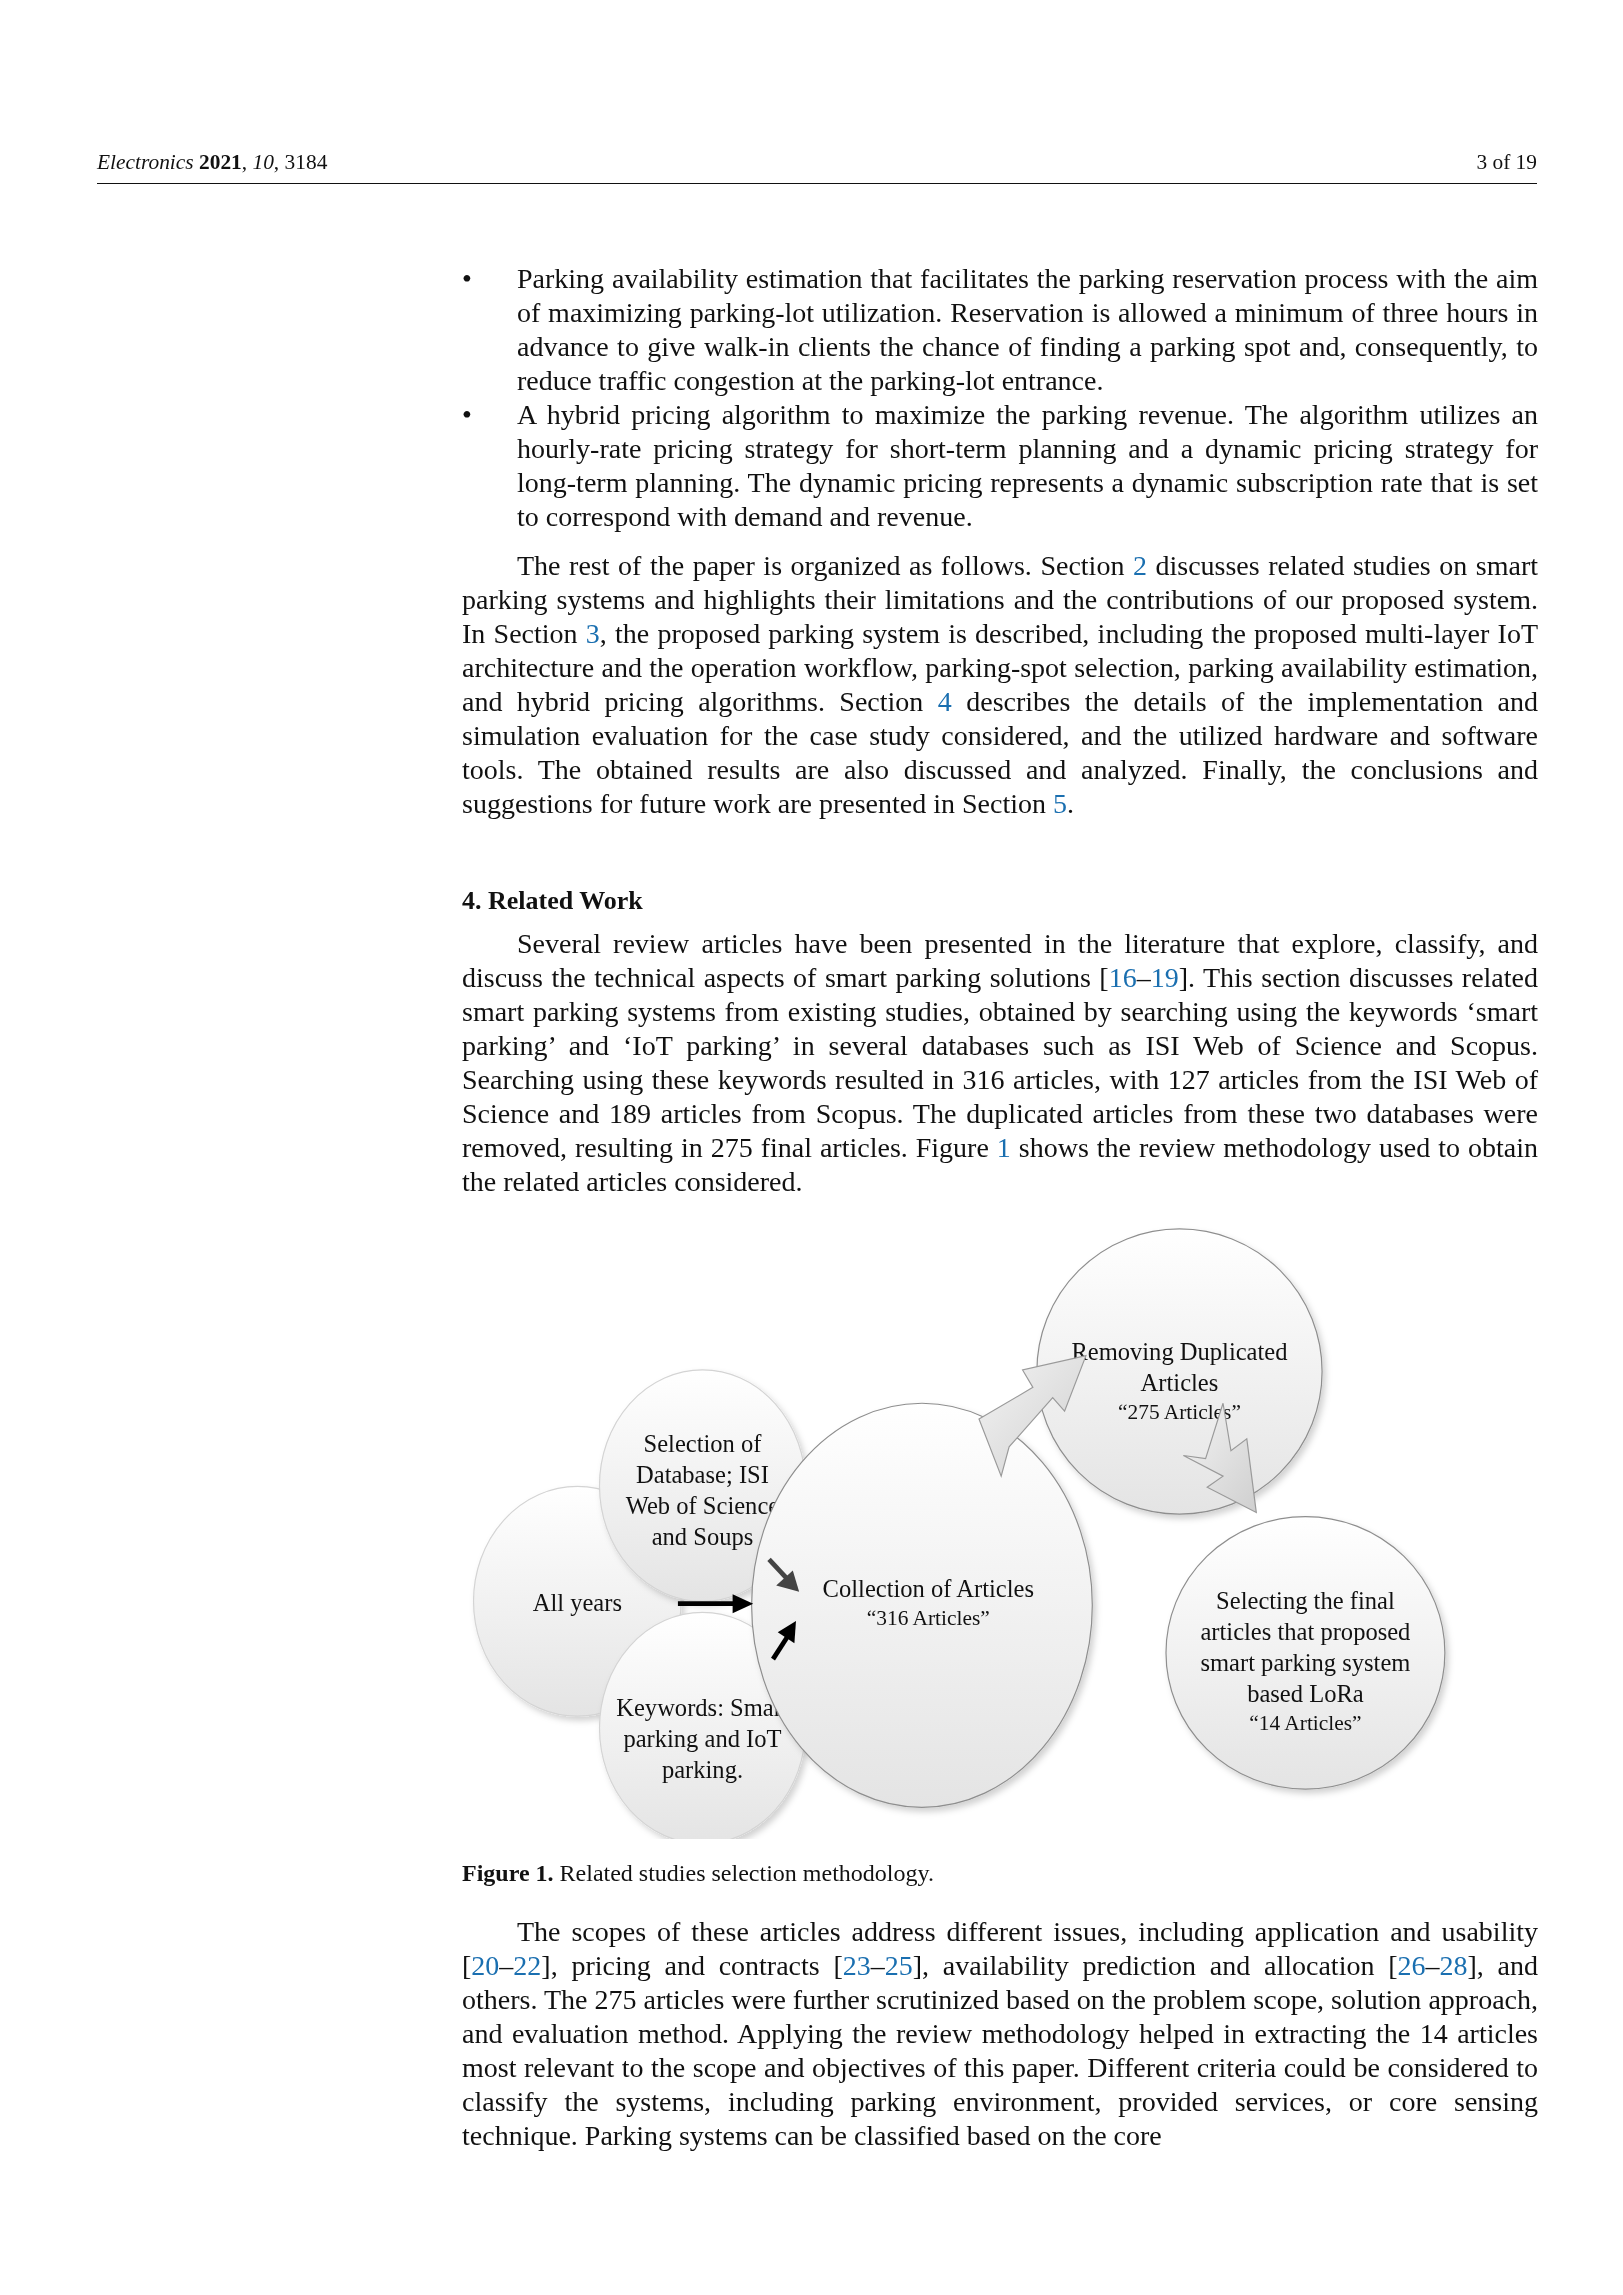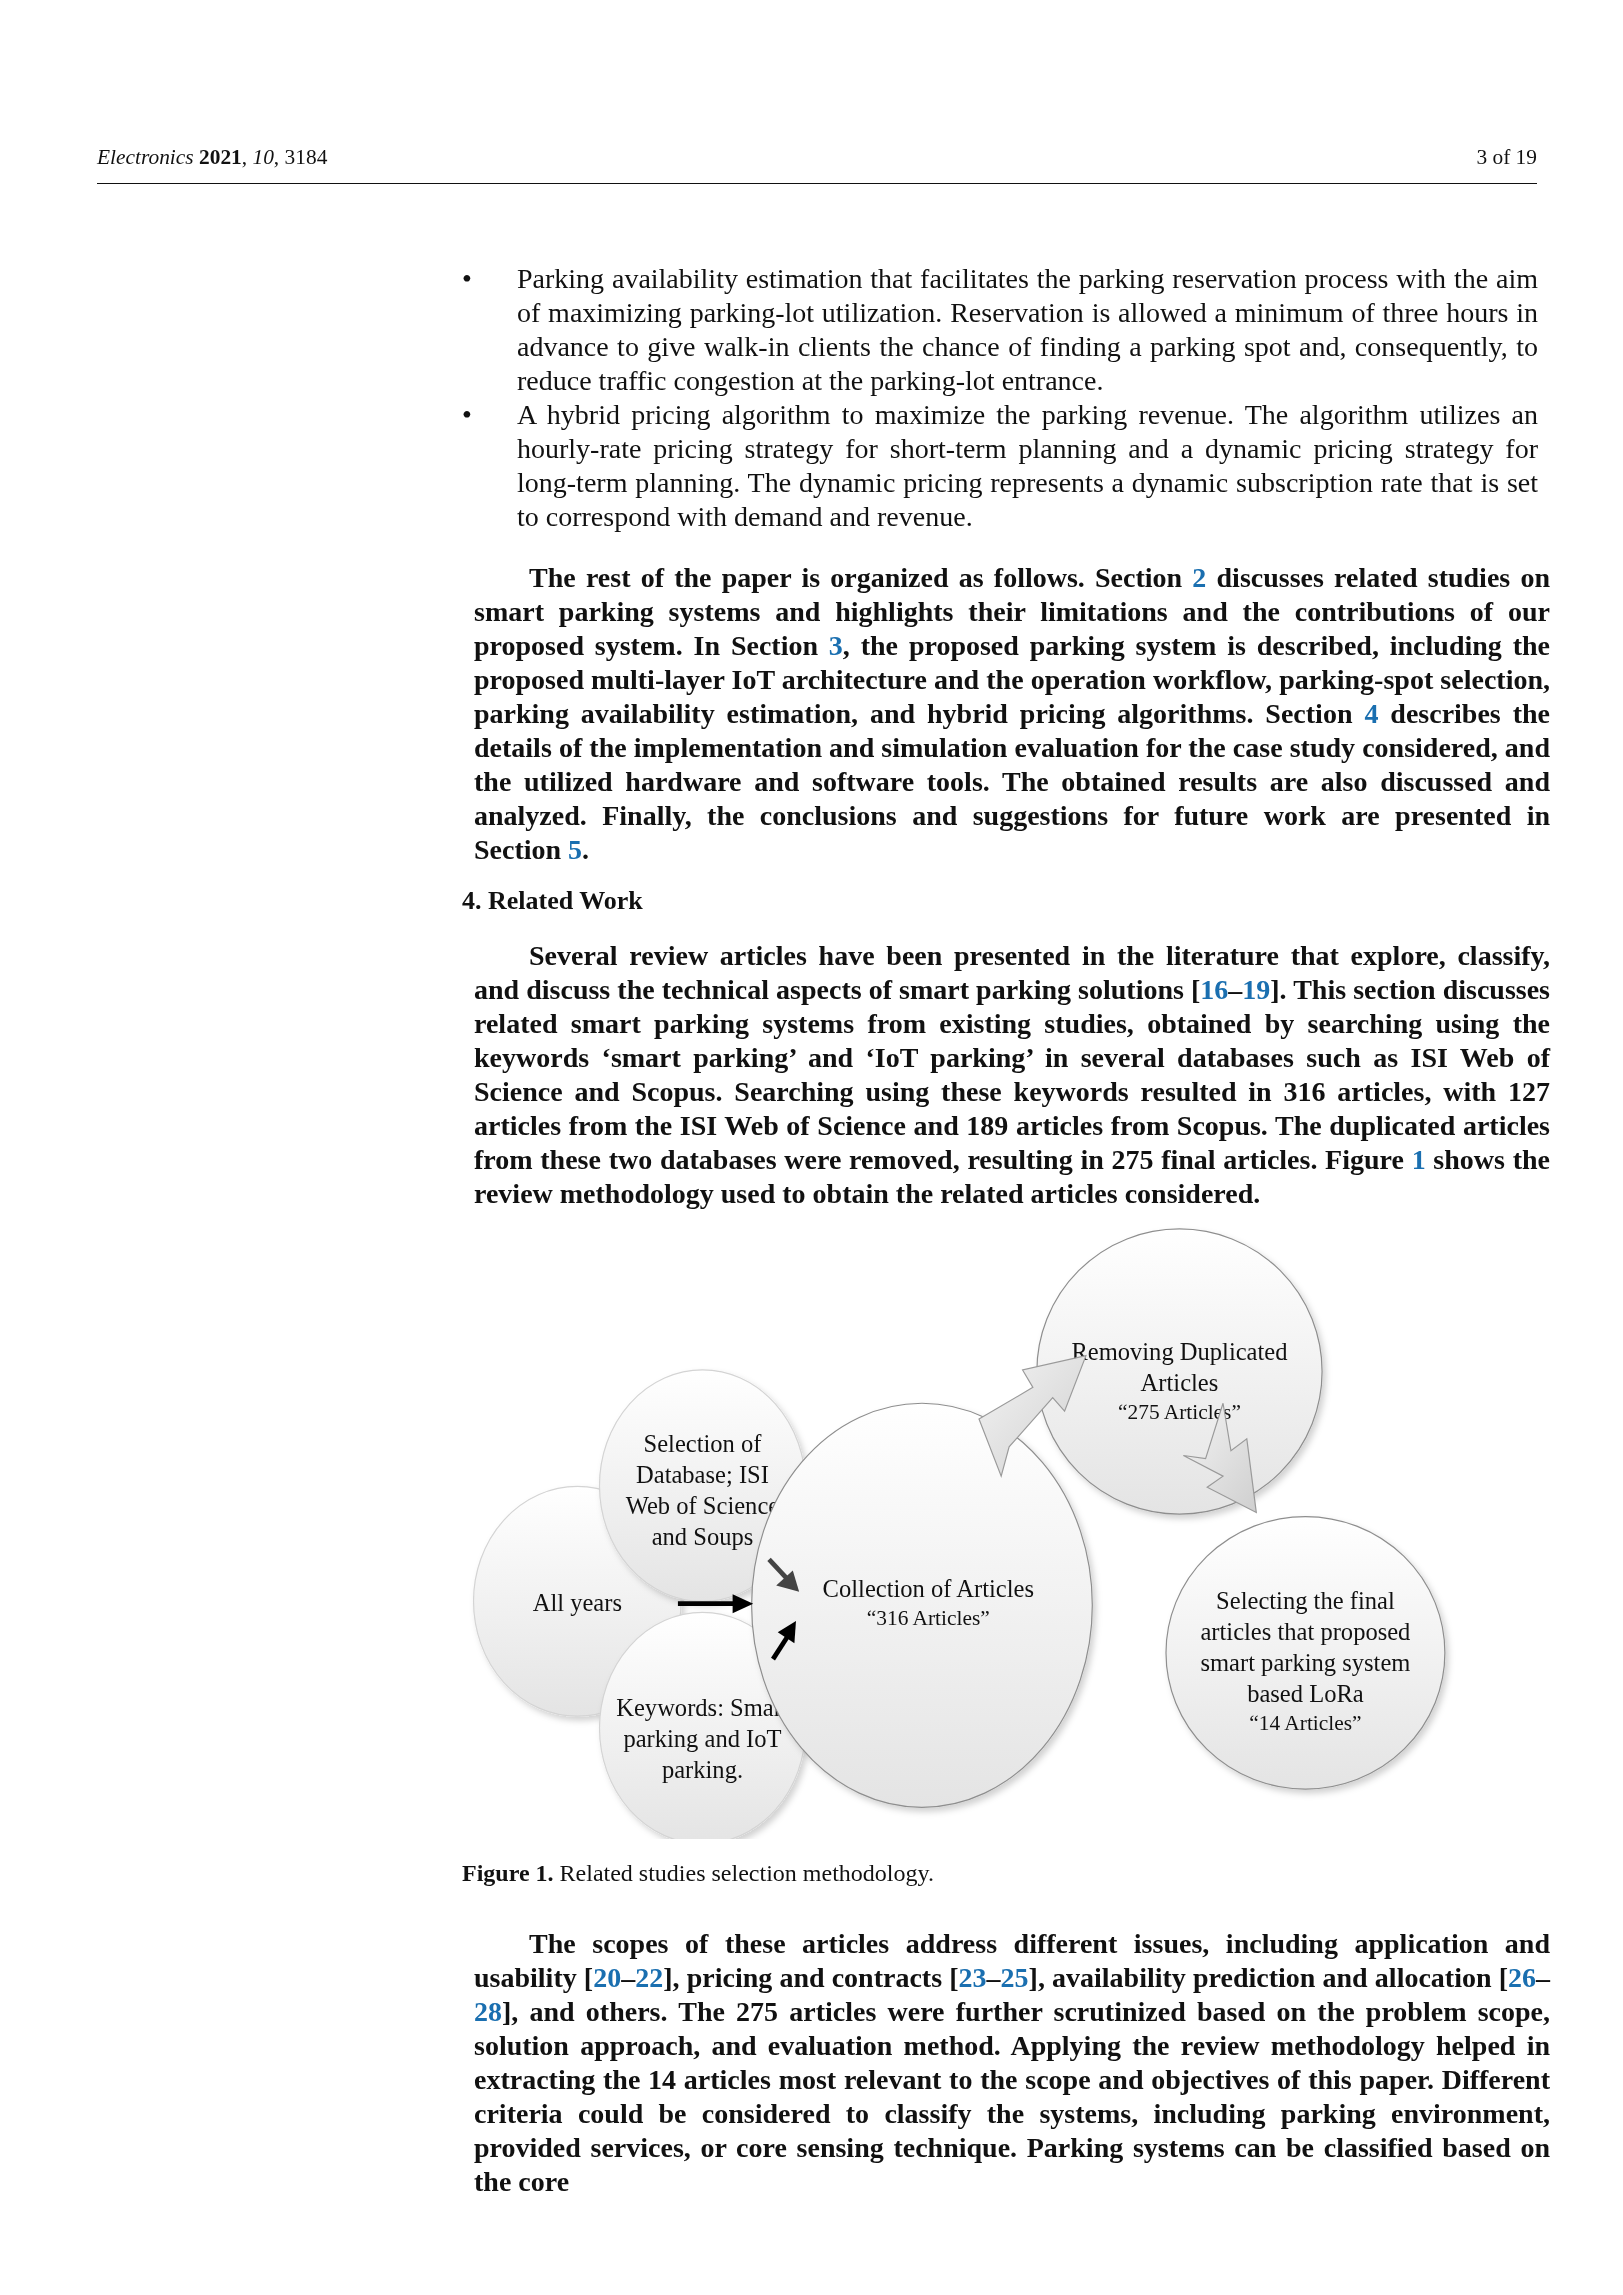--- a/index.html
+++ b/index.html
@@ -1,28 +1,28 @@
 <!DOCTYPE html>
 <html style="font-size:12.7px"><head>
   <meta charset="utf-8">
   <style>
     html, body { margin: 0; padding: 0; background: #ffffff; }
     body { width: 1623px; height: 2295px; position: relative; overflow: hidden;
            font-family: "Liberation Serif", "DejaVu Serif", serif; color: #111; }
     .header { position: absolute; left: 97px; top: 140px; width: 1440px; height: 35px;
-              font-size: 21.4px; display: flex; justify-content: space-between; align-items: center; }
+              font-size: 21.4px; display: flex; justify-content: space-between; align-items: flex-end; }
     .header .journal i { font-style: italic; }
     .header .journal b { font-weight: bold; }
     .rule { position: absolute; left: 97px; top: 183px; width: 1440px; height: 0;
             border-top: 1.6px solid #111; }
     .text { font-size: 28px; line-height: 34px; text-align: justify; }
     .bullets { position: absolute; left: 462px; top: 262px; width: 1076px; margin: 0; padding: 0; list-style: none; }
     .bullets li { position: relative; padding-left: 55px; }
     .bullets li .dot { position: absolute; left: 0; top: 0; }
-    .para { position: absolute; left: 462px; width: 1076px; text-indent: 55px; margin: 12px; font-weight: bold; }
+    .para { position: absolute; left: 462px; width: 1076px; text-indent: 55px; margin: 0; }
     .link { color: #1a6fb0; }
     .section-title { position: absolute; left: 462px; top: 886px; font-size: 26px; font-weight: bold; margin: 0; }
     .figure { position: absolute; left: 462px; top: 1221px; width: 1076px; height: 618px; }
     .caption { position: absolute; left: 462px; top: 1860px; font-size: 24px; }
     .caption b { font-weight: bold; }
     .fig-text { font-family: "Liberation Serif", "DejaVu Serif", serif; fill: #111; }
   </style>
 </head>
 <body>
 

